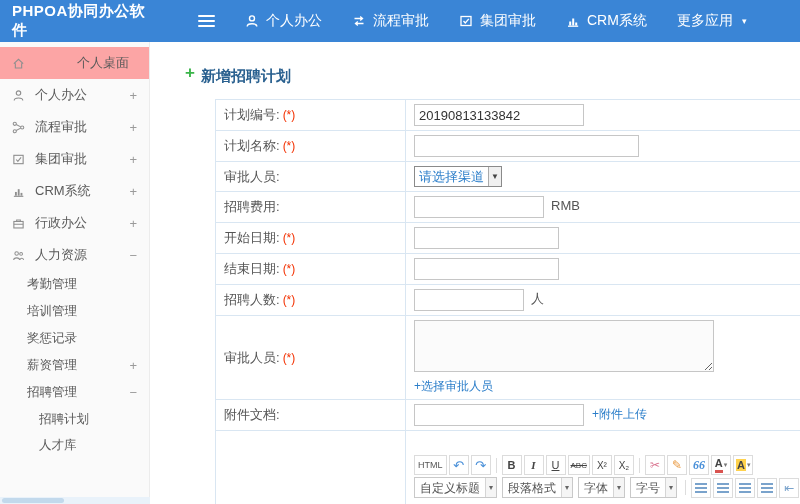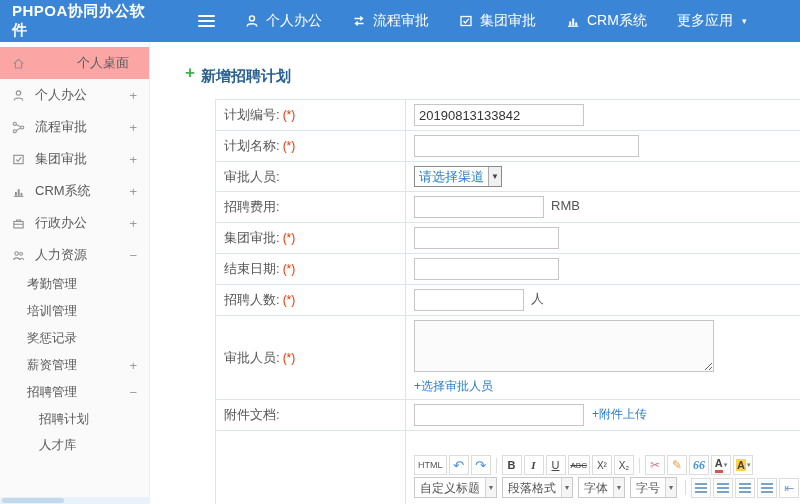--- a/index.html
+++ b/index.html
@@ -335,21 +335,21 @@
       <td class="lbl">
         <span>招聘费用:</span><span class="req"></span>
       </td>
       <td>
         <input class="inp w130" style=""><span class="suffix">RMB</span>
       </td>
     </tr>
 
     <tr>
       <td class="lbl">
-        <span>集团审批:</span><span class="req">(*)</span>
+        <span>开始日期:</span><span class="req">(*)</span>
       </td>
       <td>
         <input class="inp w145" style="">
       </td>
     </tr>
 
     <tr>
       <td class="lbl">
         <span>结束日期:</span><span class="req">(*)</span>
       </td>

